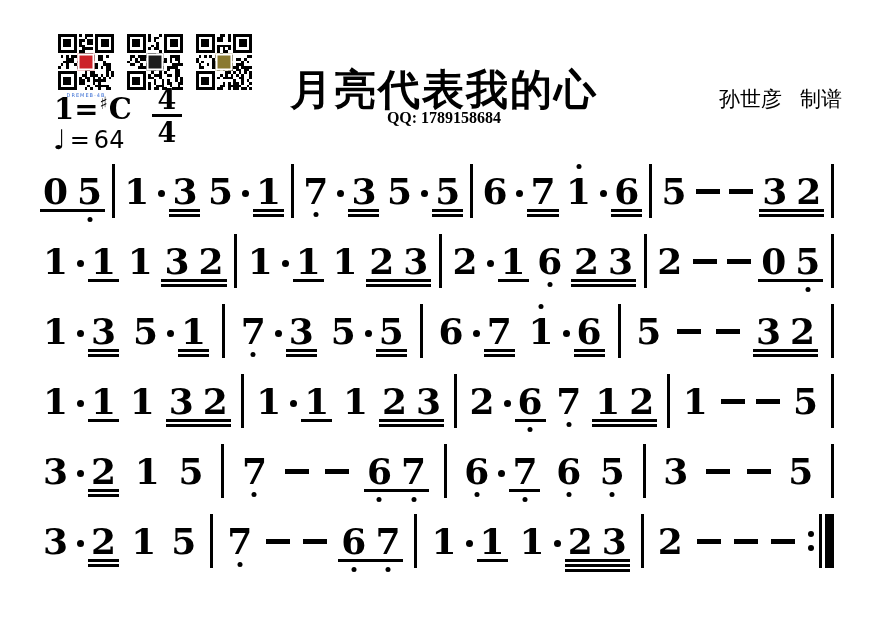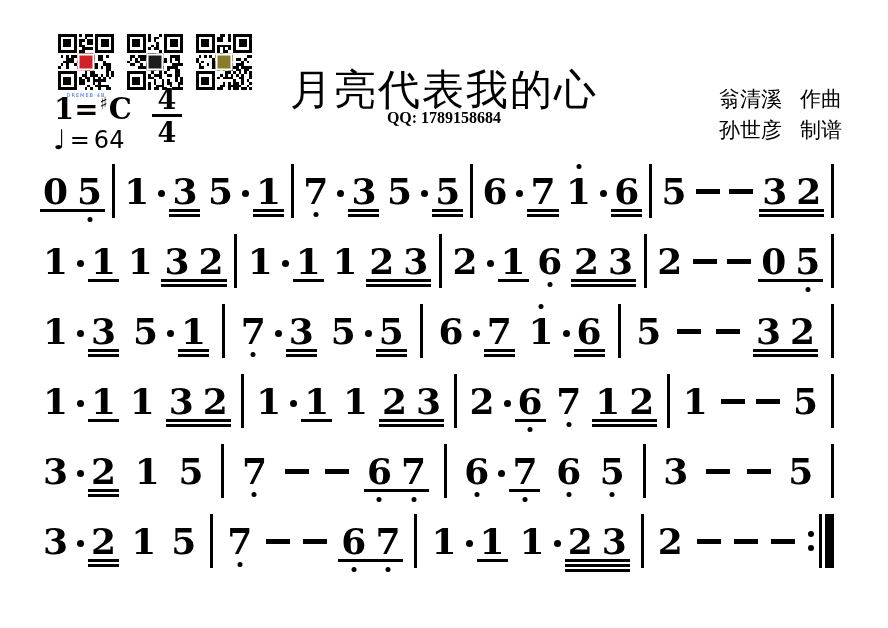--- a/index.html
+++ b/index.html
@@ -20,21 +20,21 @@
             line-height:1; display:flex; align-items:flex-end; font-family:"DejaVu Serif", serif; }
   .keysig .accidental { font-family:"DejaVu Sans", sans-serif; font-size:17px;
                         position:relative; top:-12px; margin:0 1px; font-weight:bold; }
   .timesig { position:absolute; left:152px; top:86px; width:30px; text-align:center;
              font-weight:bold; font-size:27px; line-height:1; font-family:"DejaVu Serif", serif; }
   .timesig-bar { height:3px; background:#000; margin:1px 0 2px 0; }
   .tempo { position:absolute; left:53px; top:126px; font-size:24px; line-height:1;
            font-family:"DejaVu Sans", sans-serif; display:flex; align-items:center; gap:4px; }
   .tempo .glyph { font-size:27px; }
   .title { position:absolute; left:0; right:0; top:62px; text-align:center;
-           font-size:42px; font-weight:normal; letter-spacing:2px;
+           font-size:42px; font-weight:bold; letter-spacing:2px;
            font-family:"Liberation Sans", sans-serif; }
   .subtitle { position:absolute; left:0; right:0; top:109px; text-align:center;
               font-size:16px; font-weight:bold; font-family:"Liberation Serif", serif; }
   .credits { position:absolute; right:46px; top:84px; font-size:21px;
              font-family:"Liberation Serif", serif; }
   .credit-row { display:flex; justify-content:flex-end; gap:18px; line-height:31px; }
   
   .score { position:absolute; left:42px; top:156px; width:792px; }
   .score-row { height:70px; display:flex; align-items:center;
                justify-content:space-between; }
@@ -484,24 +484,20 @@
     <span class="glyph">♩</span>
     <span>=</span>
     <span>64</span>
   </div>
 
   <div class="title">月亮代表我的心</div>
   <div class="subtitle">QQ: 1789158684</div>
 
   <div class="credits">
     <div class="credit-row">
-      <span>翁清溪</span>
-      <span>作曲</span>
-    </div>
-    <div class="credit-row">
       <span>孙世彦</span>
       <span>制谱</span>
     </div>
   </div>
 
   <div class="score">
       <div class="score-row">
         <span class="note-unit">
           <span class="grp">
             <span class="dg">0</span>

